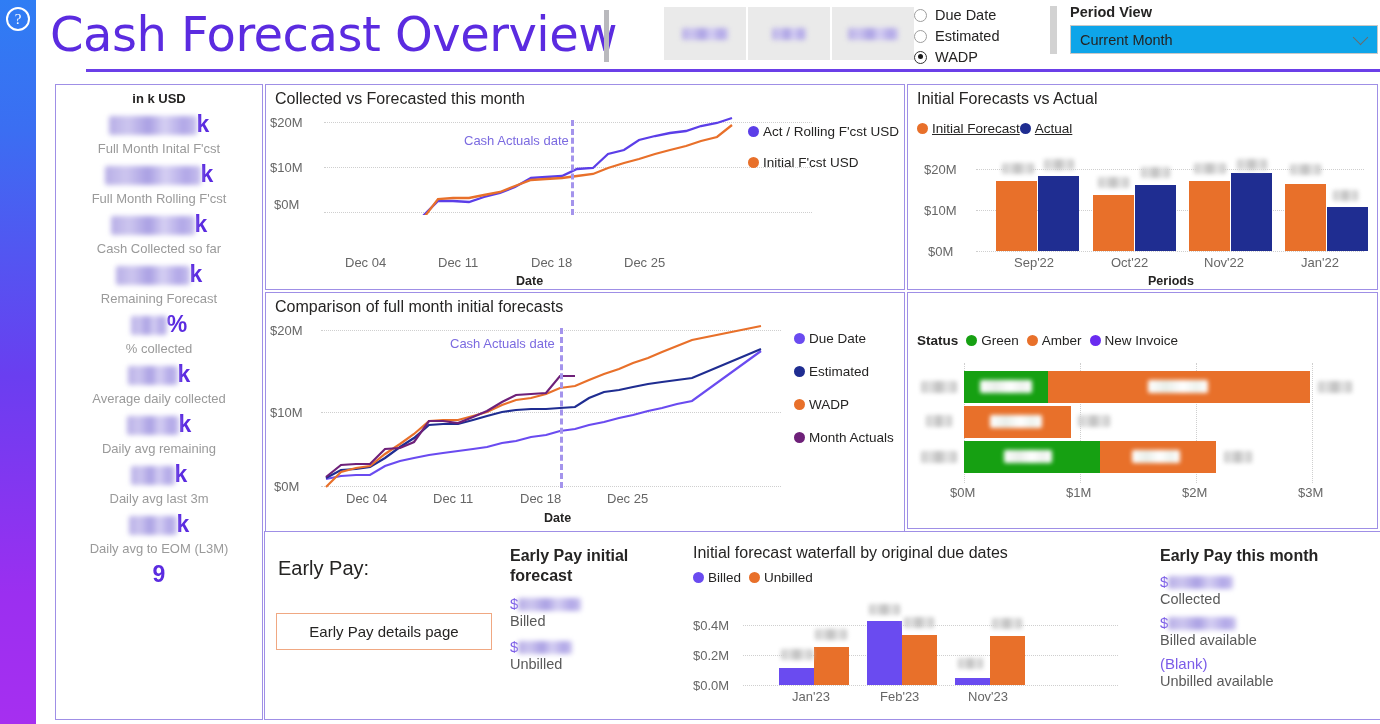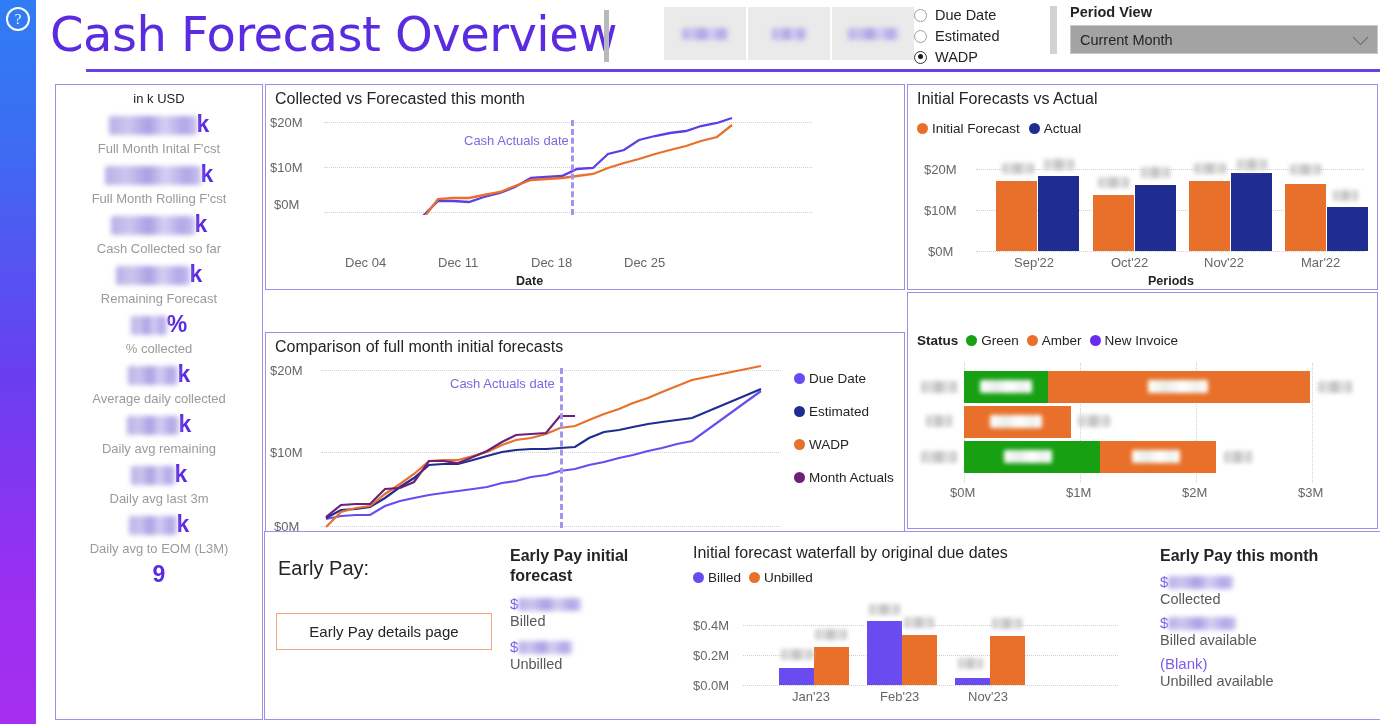--- a/index.html
+++ b/index.html
@@ -61,44 +61,44 @@
   .radio-mark.on::after {
     content: ""; position: absolute; left: 2.6px; top: 2.6px;
     width: 5.4px; height: 5.4px; border-radius: 50%; background: #1a1a1a;
   }
   .radio-label { font-size: 14.5px; color: #252423; }
 
   #period-divider { position: absolute; left: 1014px; top: 6px; width: 7px; height: 48px; background: #d2d2d2; }
   #period-block { position: absolute; left: 1034px; top: 4px; width: 308px; }
   #period-label { font-size: 14.5px; color: #252423; font-weight: 600; margin-bottom: 5px; }
   #period-select {
-    height: 29px; border: 1px solid #c8c8c8; background: #a3a3a3;
+    height: 29px; border: 1px solid #c8c8c8; background: #0ea5e9;
     display: flex; align-items: center; padding: 0 8px 0 9px; font-size: 14.5px; color: #252423;
   }
   #period-select .val { flex: 1; }
   .chev { width: 11px; height: 11px; border-right: 1.6px solid #6b6b6b; border-bottom: 1.6px solid #6b6b6b;
           transform: rotate(45deg); margin-top: -5px; margin-right: 3px; }
   #header-rule { position: absolute; left: 50px; top: 69px; width: 1328px; height: 3px; background: #6b3fe8; }
 
   
   .card { position: absolute; background: #fff; border: 1.5px solid #9f8fe6; }
   .card-title { font-size: 16px; color: #252423; font-weight: 400; }
 
   
   #kpi-card { left: 55px; top: 84px; width: 208px; height: 636px; padding: 6px 0 0 0; }
-  #kpi-unit { text-align: center; font-size: 13px; font-weight: 400; color: #252423; margin-bottom: 4px; }
+  #kpi-unit { text-align: center; font-size: 13px; font-weight: 700; color: #252423; margin-bottom: 4px; }
   .kpi { text-align: center; margin-bottom: 1px; }
   .kpi-val { font-size: 23px; color: #5b2be0; font-weight: 600; line-height: 28px; height: 28px; }
   .kpi-val .blur-text { height: 19px; vertical-align: -3px; }
   .kpi-name { font-size: 13px; color: #9a9a9a; line-height: 21px; }
 
   
   #c1 { left: 265px; top: 84px; width: 640px; height: 206px; }
   #c2 { left: 907px; top: 84px; width: 471px; height: 206px; }
-  #c3 { left: 265px; top: 292px; width: 640px; height: 307px; margin-top: 40px; }
+  #c3 { left: 265px; top: 292px; width: 640px; height: 307px; }
   #c4 { left: 907px; top: 292px; width: 471px; height: 237px; }
   #c5 { left: 264px; top: 531px; width: 1329px; height: 189px; }
   .card-title-abs { position: absolute; left: 9px; top: 5px; }
 
   .axis-lbl { position: absolute; font-size: 13px; color: #666; }
   .axis-name { position: absolute; font-size: 12.5px; color: #252423; font-weight: 600; }
   .gridline { position: absolute; height: 0; border-top: 1.3px dotted #cfcfcf; }
   .dash-line { position: absolute; width: 0; border-left: 3px dashed #a494ec; }
   .dash-note { position: absolute; font-size: 13px; color: #7b6ae0; }
 
@@ -229,26 +229,36 @@
 
   <div class="dash-line" style="left:305px; top:35px; height:95px;"></div>
   <div class="dash-note" style="left:198px; top:48px;">Cash Actuals date</div>
 
   <div class="axis-lbl" style="left:79px;  top:170px;">Dec 04</div>
   <div class="axis-lbl" style="left:172px; top:170px;">Dec 11</div>
   <div class="axis-lbl" style="left:265px; top:170px;">Dec 18</div>
   <div class="axis-lbl" style="left:358px; top:170px;">Dec 25</div>
   <div class="axis-name" style="left:250px; top:189px;">Date</div>
 
+  <div style="position:absolute;left:482px;top:39px;">
+    <div class="legend-item" style="margin-bottom:16px;">
+      <span class="legend-dot" style="background:#5b3ee8"></span>
+      <span>Act / Rolling F'cst USD</span>
+    </div>
+    <div class="legend-item">
+      <span class="legend-dot" style="background:#e8702a"></span>
+      <span>Initial F'cst USD</span>
+    </div>
+  </div>
 </div>
 
 <div class="card" id="c2">
   <div class="card-title card-title-abs">Initial Forecasts vs Actual</div>
 
-  <div style="position:absolute;left:9px;top:36px;display:flex;gap:9px;">
+  <div style="position:absolute;left:9px;top:36px;display:flex;text-decoration:underline;">
     <div class="legend-item">
       <span class="legend-dot" style="background:#e8702a"></span>
       <span>Initial Forecast</span>
     </div>
     <div class="legend-item">
       <span class="legend-dot" style="background:#1f2d91"></span>
       <span>Actual</span>
     </div>
   </div>
 
@@ -276,21 +286,21 @@
   <span class="blur-grey bar-lbl" style="left:329px; top:74px; width:30px; height:11px;"></span>
 
   <div class="bar" style="left:377px; top:99px;  width:41px; height:67px; background:#e8702a;"></div>
   <div class="bar" style="left:419px; top:122px; width:41px; height:44px; background:#1f2d91;"></div>
   <span class="blur-grey bar-lbl" style="left:382px; top:79px; width:31px; height:11px;"></span>
   <span class="blur-grey bar-lbl" style="left:425px; top:105px; width:25px; height:11px;"></span>
 
   <div class="axis-lbl" style="left:106px; top:170px;">Sep'22</div>
   <div class="axis-lbl" style="left:203px; top:170px;">Oct'22</div>
   <div class="axis-lbl" style="left:296px; top:170px;">Nov'22</div>
-  <div class="axis-lbl" style="left:393px; top:170px;">Mar'22</div>
+  <div class="axis-lbl" style="left:393px; top:170px;">Jan'22</div>
   <div class="axis-name" style="left:240px; top:189px;">Periods</div>
 </div>
 
 <div class="card" id="c3">
   <div class="card-title card-title-abs">Comparison of full month initial forecasts</div>
 
   <div class="axis-lbl" style="left:4px; top:30px;">$20M</div>
   <div class="axis-lbl" style="left:4px; top:112px;">$10M</div>
   <div class="axis-lbl" style="left:8px; top:186px;">$0M</div>
 

